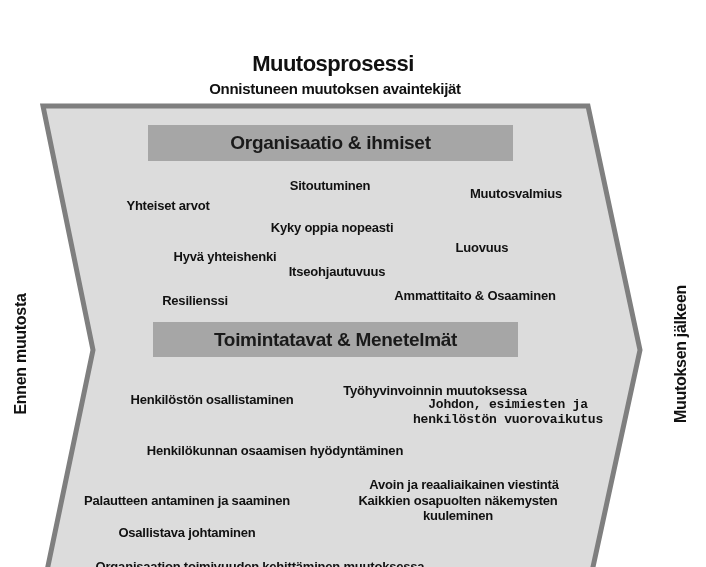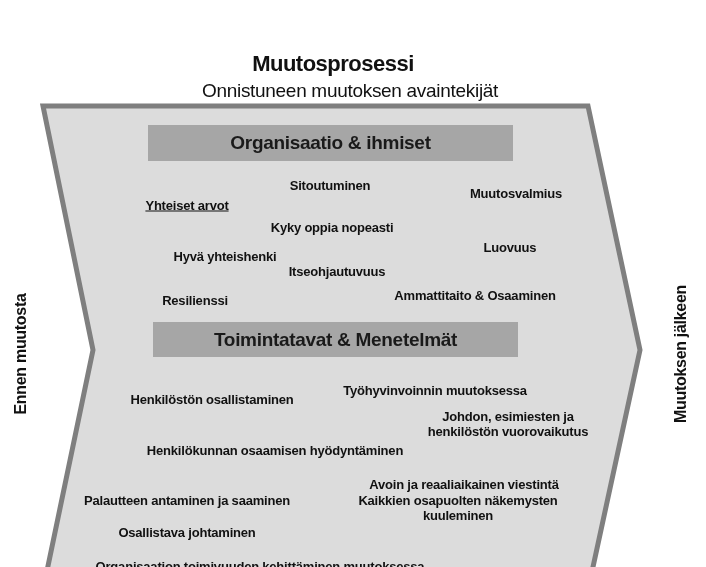--- a/index.html
+++ b/index.html
@@ -22,25 +22,25 @@
     left: 333px;
     top: 7px;
     transform: translateX(-50%);
     font-size: 22px;
     font-weight: bold;
     letter-spacing: -0.5px;
     white-space: nowrap;
   }
   .subtitle {
     position: absolute;
-    left: 350px;
+    left: 335px;
     top: 36px;
     transform: translateX(-50%);
-    font-size: 19px;
-    font-weight: normal;
+    font-size: 15px;
+    font-weight: bold;
     letter-spacing: -0.3px;
     white-space: nowrap;
   }
   .side-label {
     position: absolute;
     font-size: 16px;
     font-weight: bold;
     letter-spacing: -0.3px;
     white-space: nowrap;
     transform: translate(-50%, -50%) rotate(-90deg);
@@ -101,30 +101,30 @@
     <polygon points="43,62 588,62 640,306 588,546 43,546 93,306"></polygon>
   </svg>
 
   <div class="header-bar second">Toimintatavat &amp; Menetelmät</div>
 
   <div class="header-bar first">Organisaatio &amp; ihmiset</div>
 
   <div id="labels-layer">
       <div class="scatter-label" style="left: 330px; top: 141px;">Sitoutuminen</div>
       <div class="scatter-label" style="left: 516px; top: 149px;">Muutosvalmius</div>
-      <div class="scatter-label" style="left: 187px; top: 161px; text-decoration: underline;">Yhteiset arvot</div>
+      <div class="scatter-label" style="left: 168px; top: 161px;">Yhteiset arvot</div>
       <div class="scatter-label" style="left: 332px; top: 183px;">Kyky oppia nopeasti</div>
-      <div class="scatter-label" style="left: 500px; top: 203px; padding-left: 20px;">Luovuus</div>
+      <div class="scatter-label" style="left: 472px; top: 203px; padding-left: 20px;">Luovuus</div>
       <div class="scatter-label" style="left: 225px; top: 212px;">Hyvä yhteishenki</div>
       <div class="scatter-label" style="left: 337px; top: 227px;">Itseohjautuvuus</div>
       <div class="scatter-label" style="left: 475px; top: 251px;">Ammattitaito &amp; Osaaminen</div>
       <div class="scatter-label" style="left: 195px; top: 256px; text-align: center;">Resilienssi</div>
       <div class="scatter-label" style="left: 212px; top: 355px;">Henkilöstön osallistaminen</div>
       <div class="scatter-label" style="left: 435px; top: 346px;">Työhyvinvoinnin muutoksessa</div>
-      <div class="scatter-label" style="left: 508px; top: 380px;">Johdon, esimiesten ja
+      <div class="scatter-label" style="left: 508px; top: 368px; font-family: Liberation Mono, monospace;">Johdon, esimiesten ja
 henkilöstön vuorovaikutus</div>
       <div class="scatter-label" style="left: 275px; top: 406px;">Henkilökunnan osaamisen hyödyntäminen</div>
       <div class="scatter-label" style="left: 464px; top: 440px;">Avoin ja reaaliaikainen viestintä</div>
       <div class="scatter-label" style="left: 187px; top: 456px;">Palautteen antaminen ja saaminen</div>
       <div class="scatter-label" style="left: 187px; top: 488px;">Osallistava johtaminen</div>
       <div class="scatter-label" style="left: 458px; top: 464px; text-align: center;">Kaikkien osapuolten näkemysten
 kuuleminen</div>
       <div class="scatter-label" style="left: 260px; top: 522px;">Organisaation toimivuuden kehittäminen muutoksessa</div>
     </div>
 

